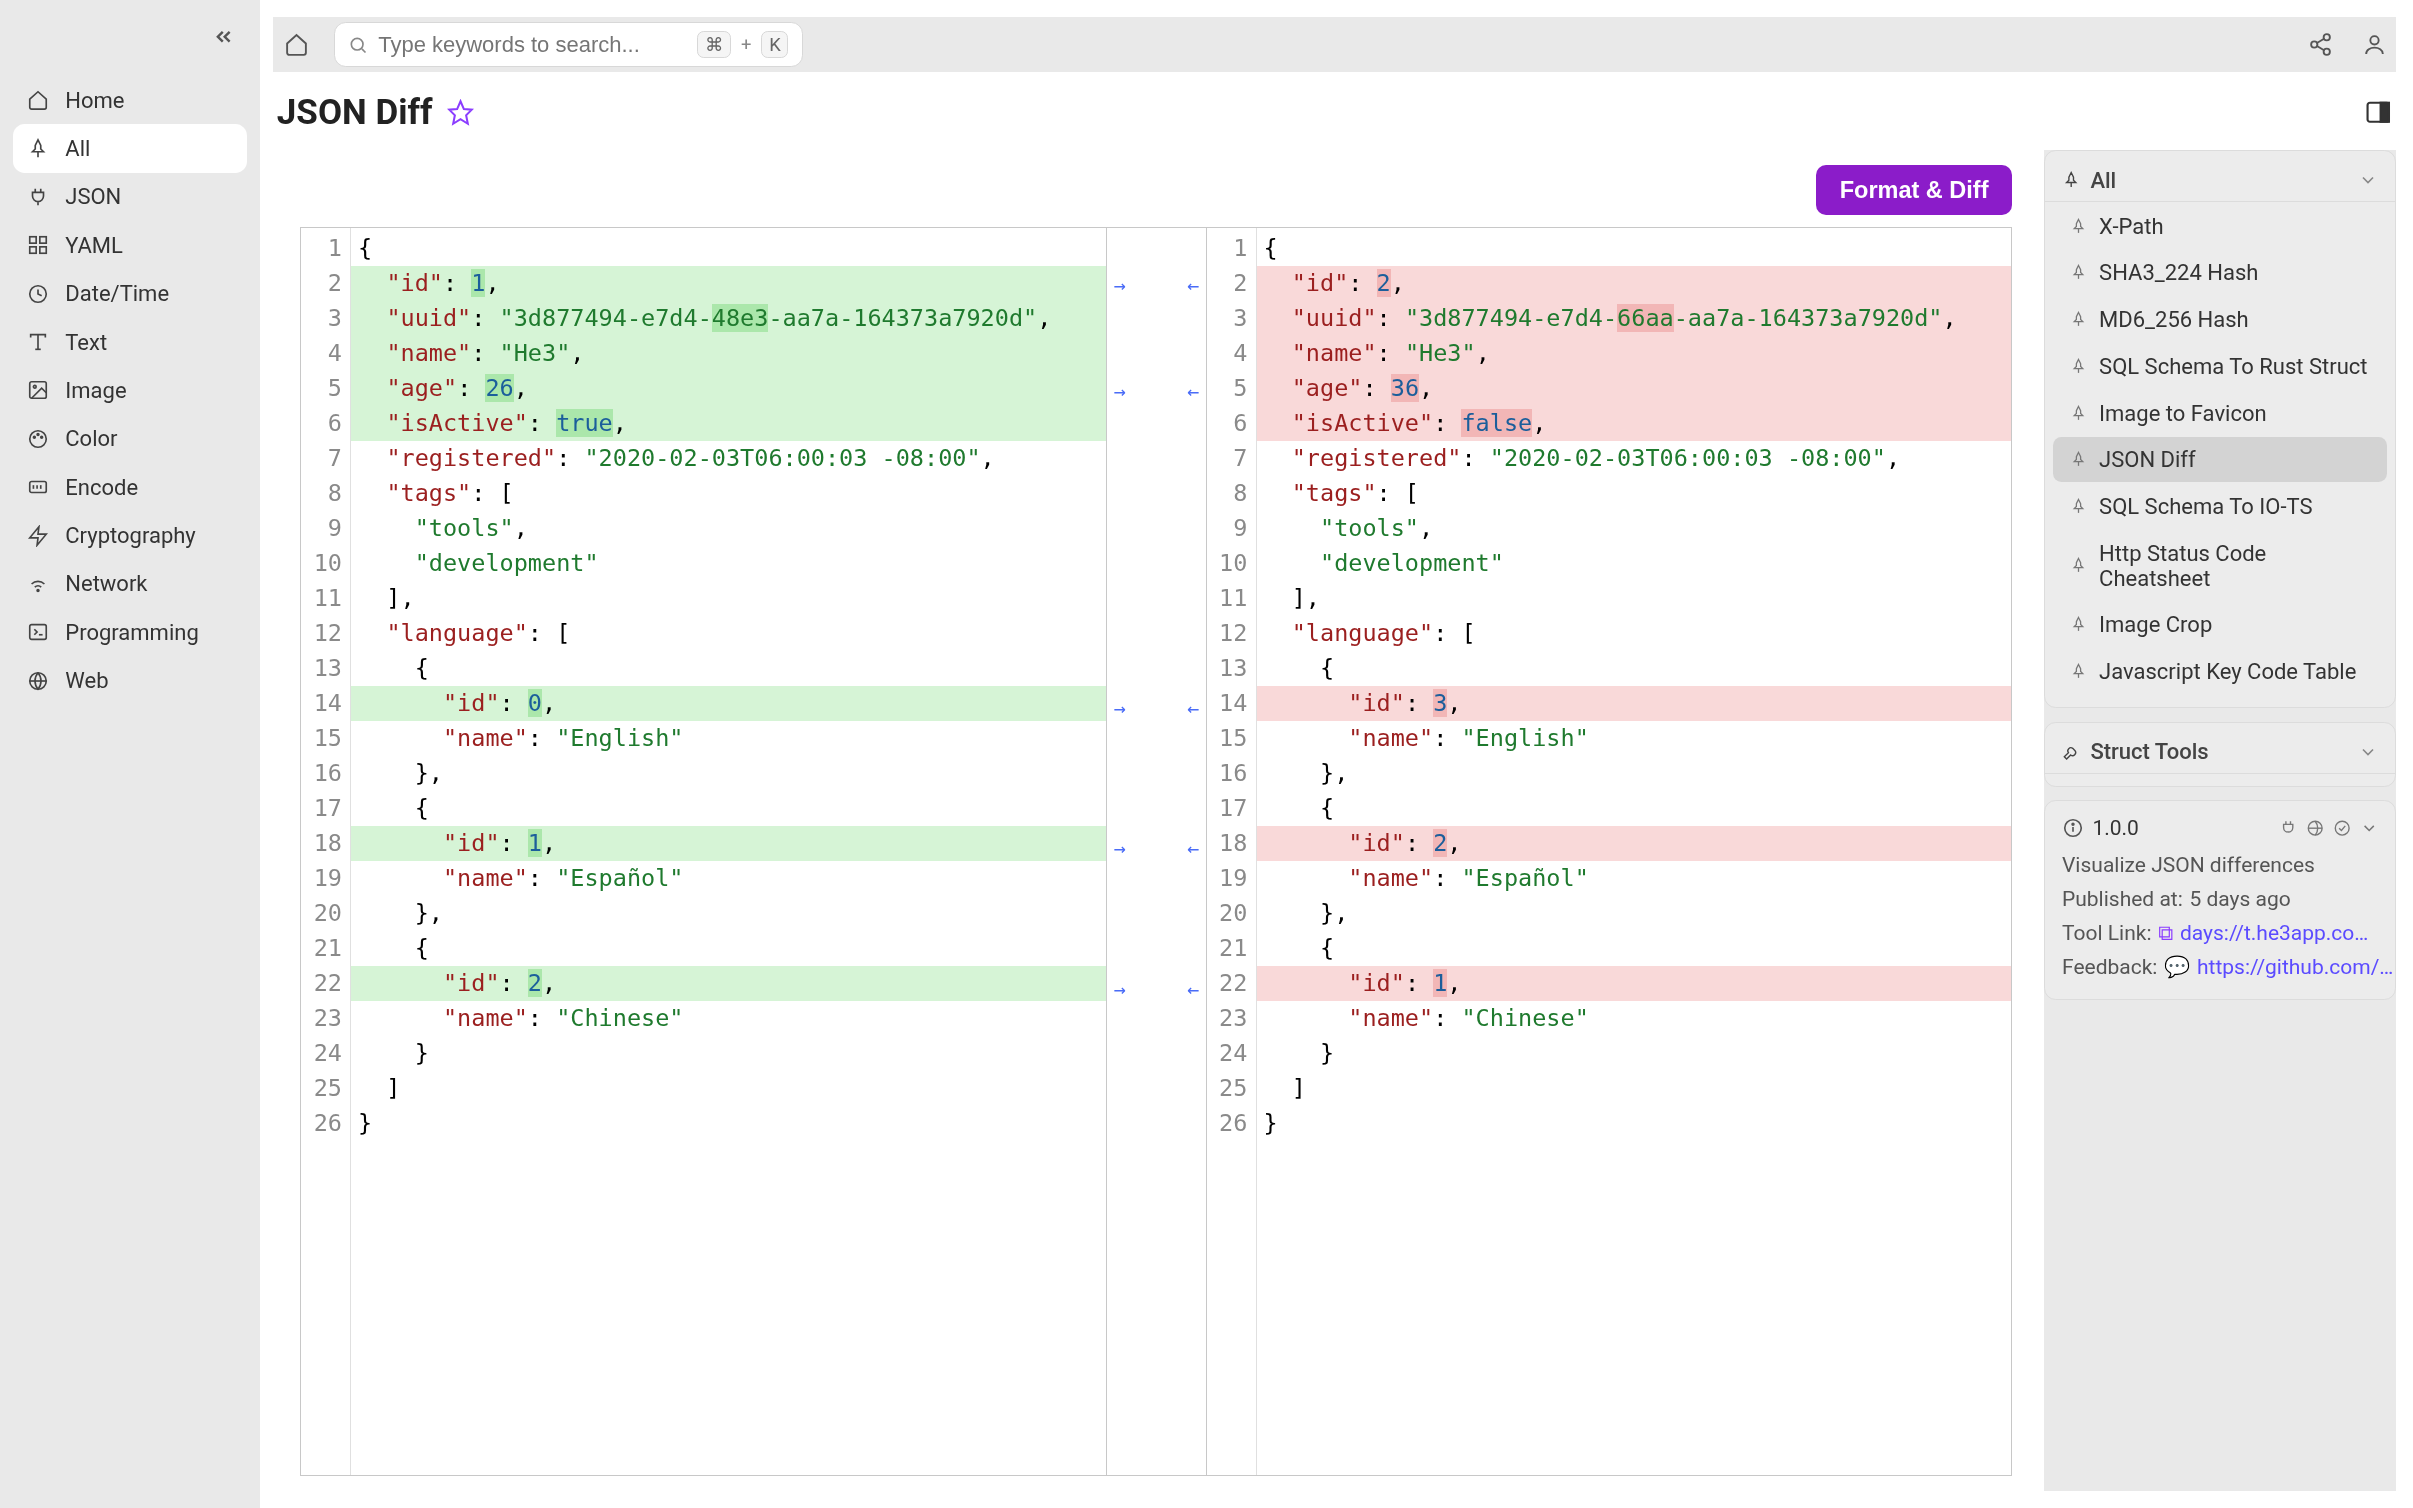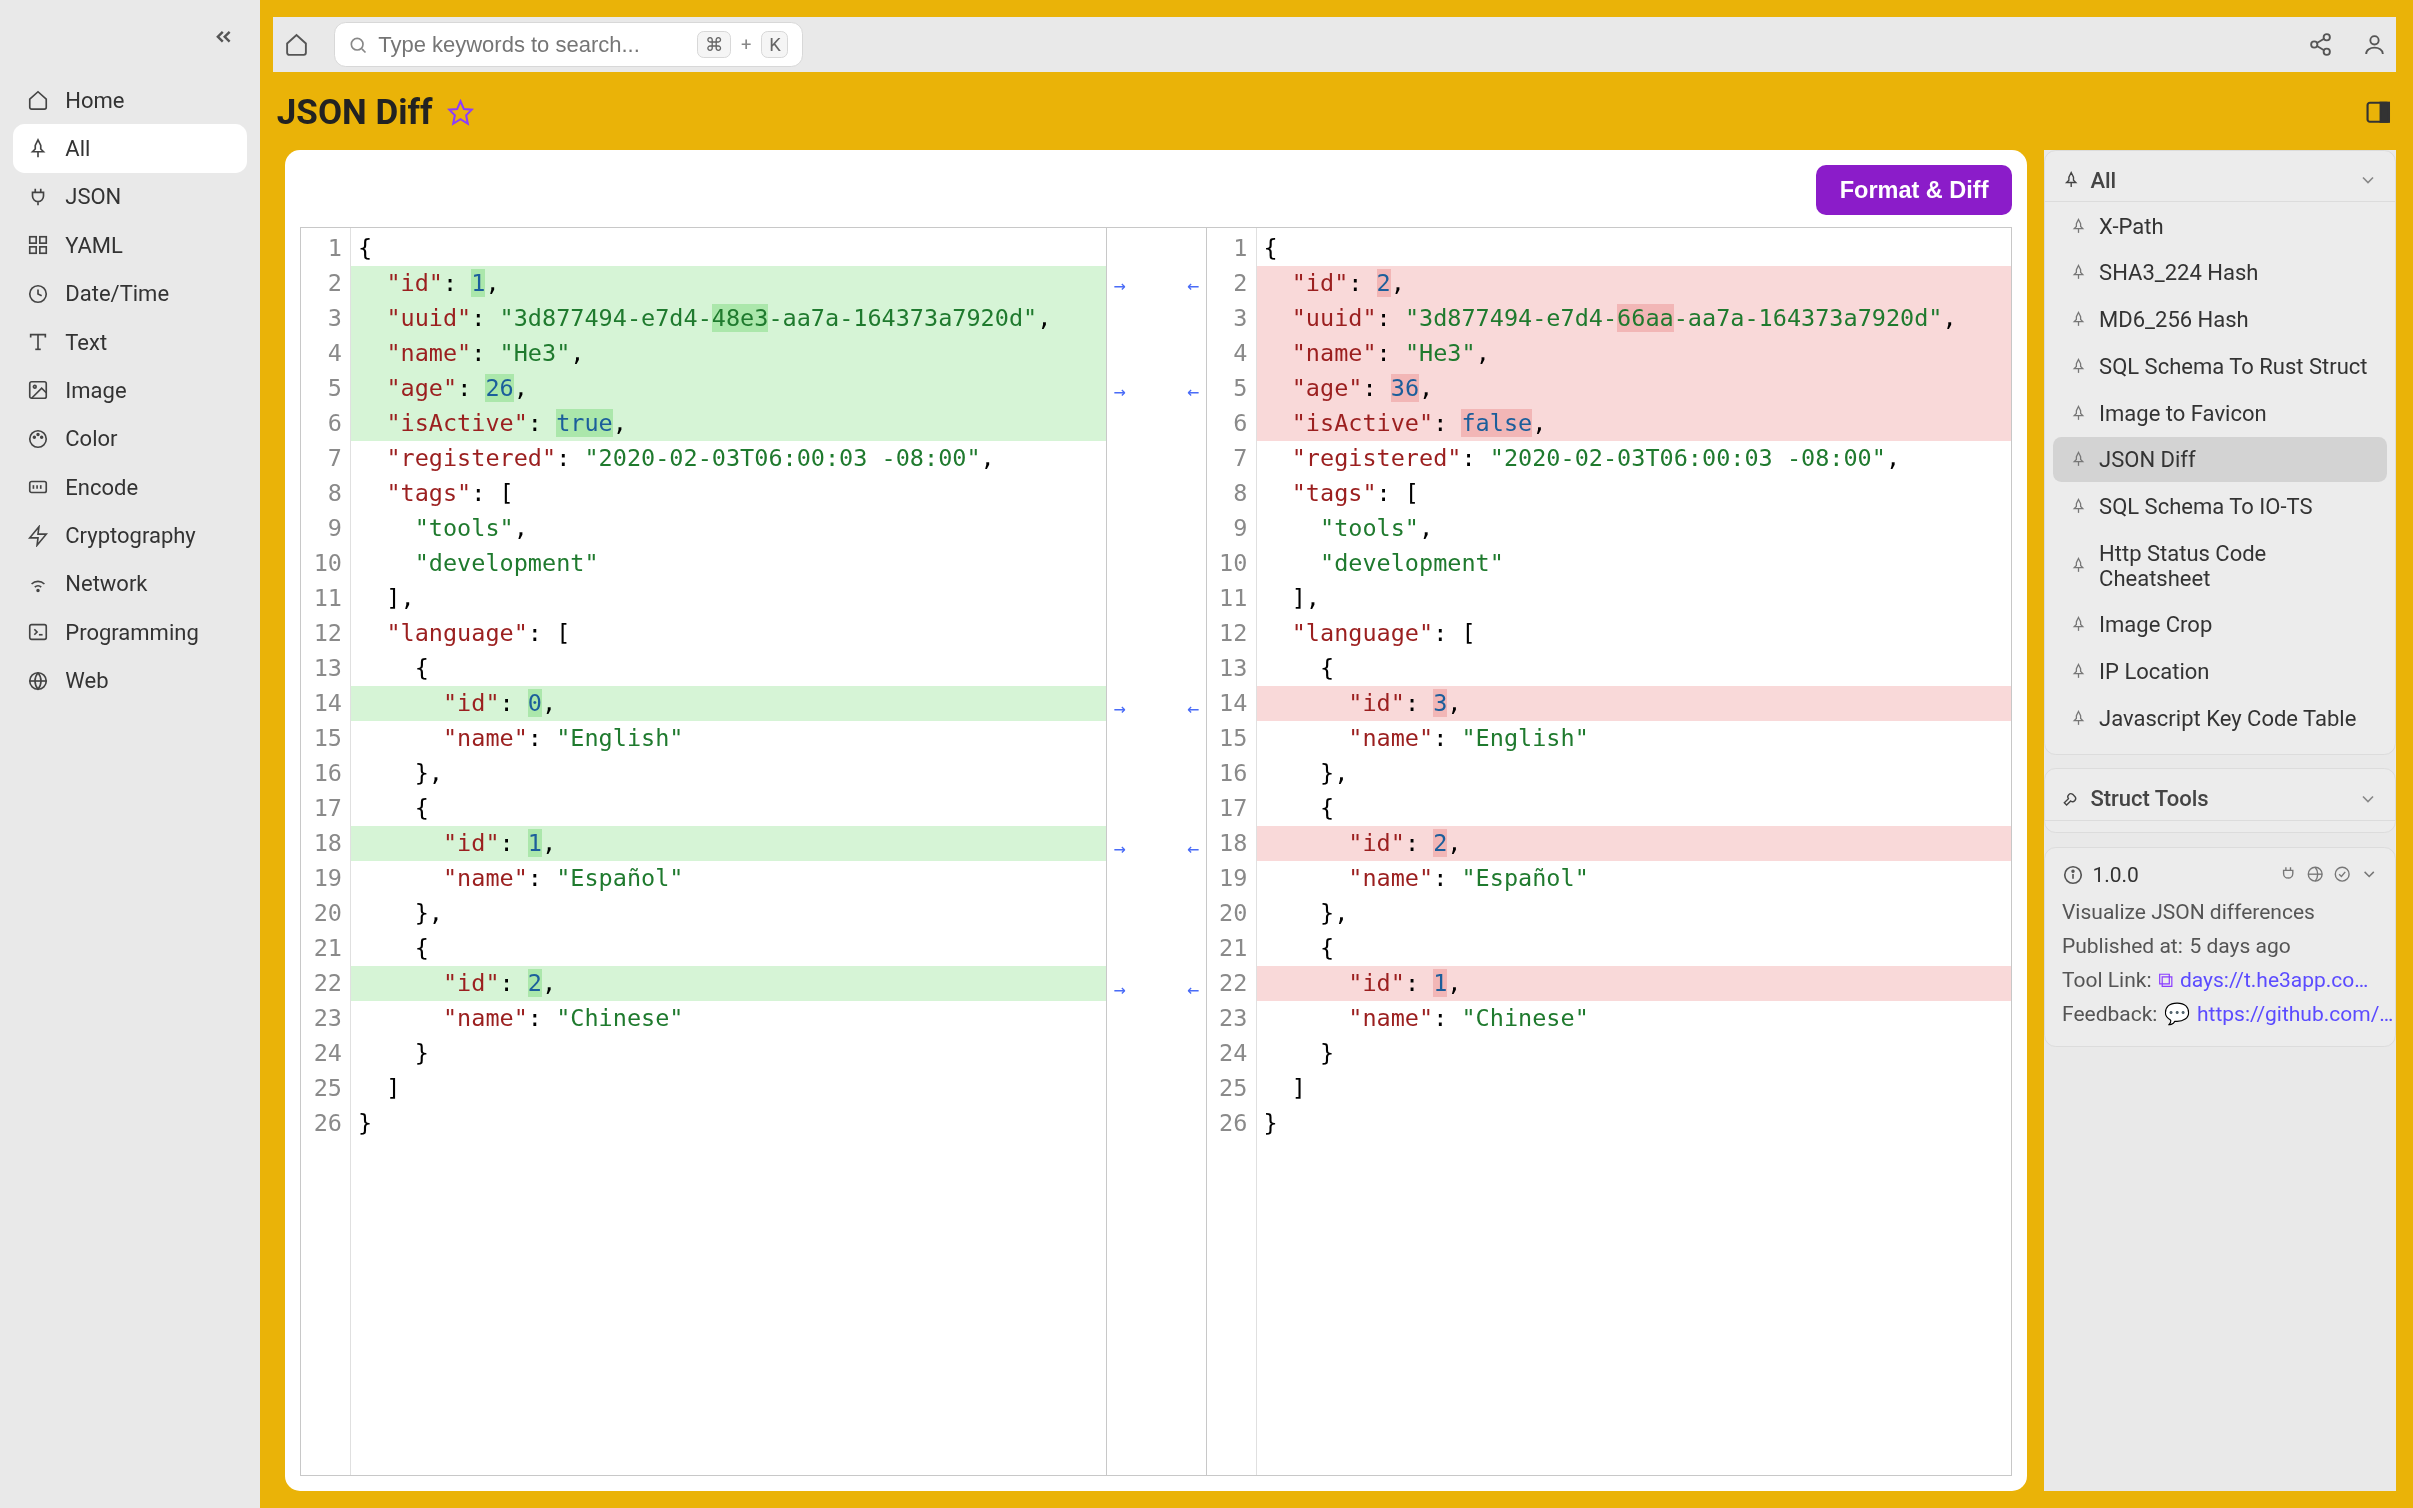--- a/index.html
+++ b/index.html
@@ -4,21 +4,21 @@
 <style>
 * { margin: 0; padding: 0; box-sizing: border-box; }
 body { font-family: -apple-system, BlinkMacSystemFont, "Segoe UI", Roboto, sans-serif; background: #e9e9e9; width: 2413px; height: 1508px; overflow: hidden; font-size: 22px; }
 .app { display: flex; height: 100%; }
 .sidebar { width: 260px; background: #e9e9e9; padding: 17px 13.4px; position: relative; }
 .collapse-btn { position: absolute; top: 25px; right: 25px; cursor: pointer; color: #555; }
 .sidebar-list { margin-top: 59px; }
 .sidebar-item { display: flex; align-items: center; gap: 15px; padding: 11.7px 13.4px; border-radius: 11.7px; cursor: pointer; color: #333; }
 .sidebar-item.active { background: #fff; }
 .sidebar-item .ico { width: 23.5px; text-align: center; color: #444; }
-.main { flex: 1; display: flex; flex-direction: column; background: #eab308; padding: 17px 17px 17px 13.4px; gap: 13.4px; min-width: 0; }
+.main { flex: 1; display: flex; flex-direction: column; background: #ffffff; padding: 17px 17px 17px 13.4px; gap: 13.4px; min-width: 0; }
 .topbar { display: flex; align-items: center; gap: 17px; background: #e9e9e9; padding: 5px 3.4px; }
 .home-btn { width: 40px; height: 40px; border-radius: 10px; display: flex; align-items: center; justify-content: center; background: transparent; border: 0.8px solid rgba(0,0,0,0); cursor: pointer; color: #555; }
 .search { display: flex; align-items: center; gap: 10px; background: #fff; border: 1.7px solid #d8d8d8; border-radius: 11.7px; padding: 8.4px 13.4px; width: 469px; }
 .search input { border: none; outline: none; flex: 1; font-size: 22px; color: #888; }
 .kbd { display: inline-flex; align-items: center; justify-content: center; border: 1.7px solid #d8d8d8; border-radius: 6.7px; padding: 1.7px 6.7px; font-size: 18.4px; color: #666; background: #f5f5f5; }
 .topbar-spacer { flex: 1; }
 .icon-btn { width: 37px; height: 37px; display: flex; align-items: center; justify-content: center; cursor: pointer; color: #555; border-radius: 6.7px; }
 .title-row { display: flex; align-items: center; gap: 15px; padding: 6.7px 3.4px 3.4px 3.4px; }
 .title { font-size: 35px; font-weight: 700; color: #222; }
 .star { color: #8b3dff; cursor: pointer; }
@@ -437,29 +437,20 @@
                 </span>
                 <span>Image Crop</span>
               </div>
               <div class="rp-item">
                 <span class="pin">
                   <svg width="17" height="17" viewBox="0 0 24 24" fill="none" stroke="currentColor" stroke-width="1.8">
                     <path d="M12 2l3 6v4l3 3H6l3-3V8z"></path>
                     <line x1="12" y1="15" x2="12" y2="21"></line>
                   </svg>
                 </span>
-                <span>IP Location</span>
-              </div>
-              <div class="rp-item">
-                <span class="pin">
-                  <svg width="17" height="17" viewBox="0 0 24 24" fill="none" stroke="currentColor" stroke-width="1.8">
-                    <path d="M12 2l3 6v4l3 3H6l3-3V8z"></path>
-                    <line x1="12" y1="15" x2="12" y2="21"></line>
-                  </svg>
-                </span>
                 <span>Javascript Key Code Table</span>
               </div>
             </div>
       </div>
 
       <div class="rp-section">
         <div class="rp-header">
           <span>
                 <svg width="18.4" height="18.4" viewBox="0 0 24 24" fill="none" stroke="currentColor" stroke-width="1.8">
                   <path d="M14 7a4 4 0 0 0-5.6 5.6L3 18l3 3 5.4-5.4A4 4 0 0 0 17 10z"></path>

